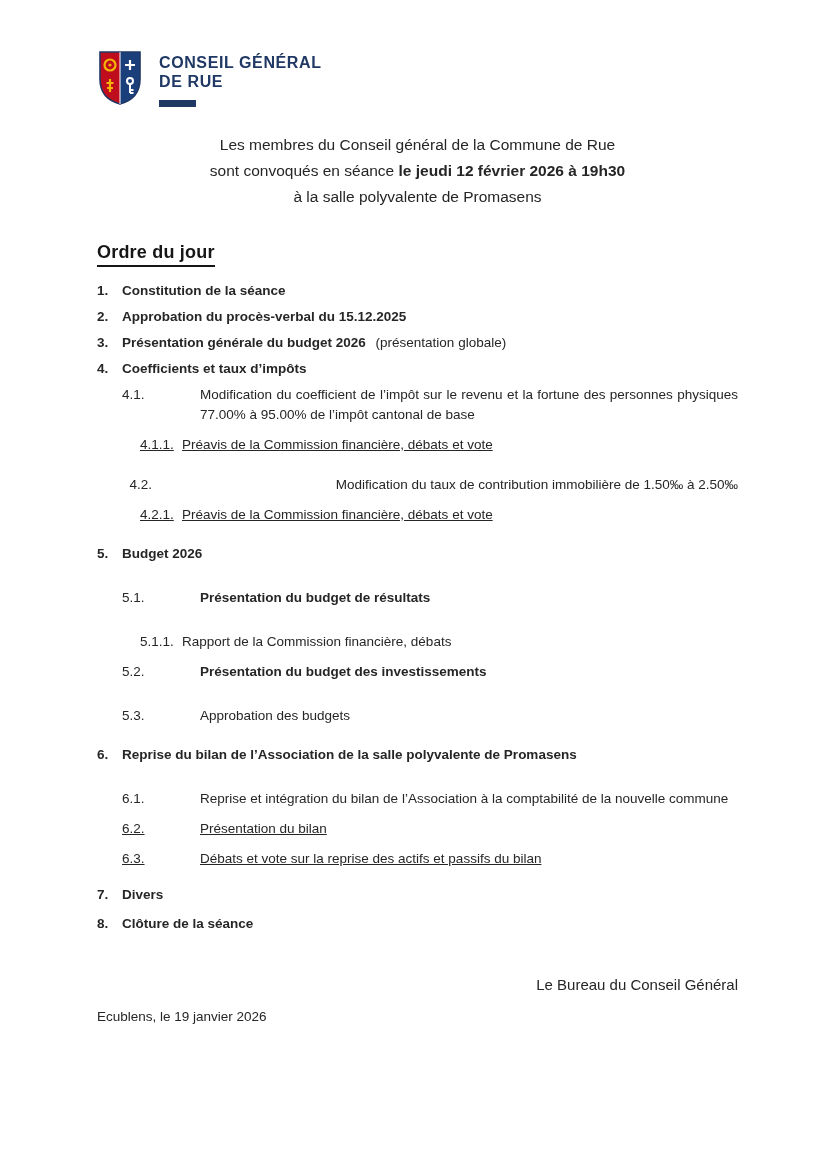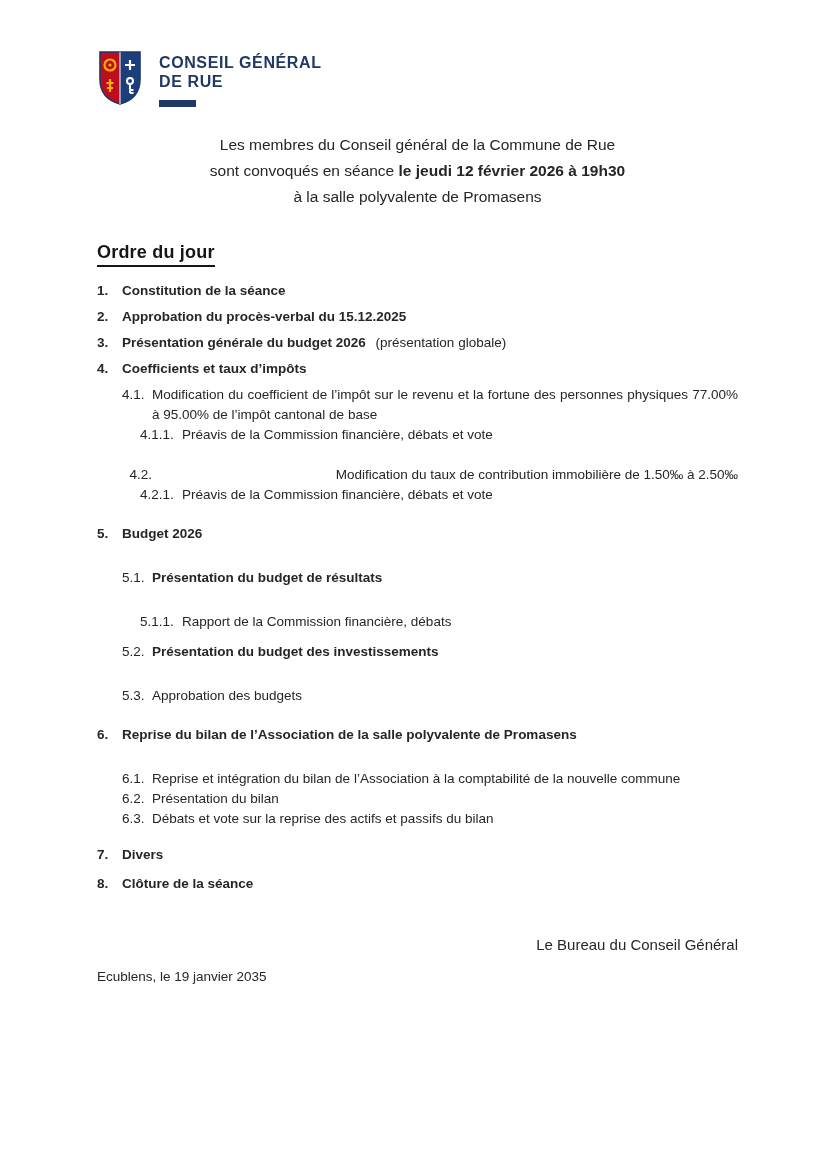--- a/index.html
+++ b/index.html
@@ -43,32 +43,32 @@
   
   .agenda { margin-top:14px; font-size:13.5px; line-height:20px; color:#262626; }
   .row { display:flex; margin-top:6px; }
   .row .num { flex:0 0 auto; }
   .row .txt { flex:1 1 auto; }
 
   .l1 .num { width:25px; font-weight:700; }
   .l1 .txt { font-weight:700; }
   .l1 .txt .sfx { font-weight:400;margin-left:6px; }
 
-  .l2 { padding-left:25px; }
+  .l2 { padding-left:25px;gap:48px; }
   .l2 .num { width:30px; font-weight:400; }
   .l2 .txt { font-weight:400; }
   .l2.tb .txt { font-weight:700; }
 
   .l3 { padding-left:43px; }
   .l3 .num { width:42px; font-weight:400; }
   .l3 .txt { font-weight:400; }
 
   .just .txt { text-align:justify; }
 
-  .mt-0  { margin-top:0; }
+  .mt-0  { margin-top:10px;text-decoration:underline; }
   .mt-8  { margin-top:24px; }
   .mt-9  { margin-top:9px; }
   .mt-10 { margin-top:10px; }
   .mt-16 { margin-top:16px; }
   .mt-18 { margin-top:20px;text-align:right; }
   .mt-19 { margin-top:19px; }
 
   
   .signature {
     margin-top:42px; text-align:right;
@@ -216,15 +216,15 @@
     </div>
 
     <div class="row l1 mt-9">
       <span class="num">8.</span>
       <span class="txt">Clôture de la séance</span>
     </div>
 
   </div>
 
   <div class="signature">Le Bureau du Conseil Général</div>
-  <div class="place-date">Ecublens, le 19 janvier 2035</div>
+  <div class="place-date">Ecublens, le 19 janvier 2026</div>
 
 </div>
 
 </body></html>

